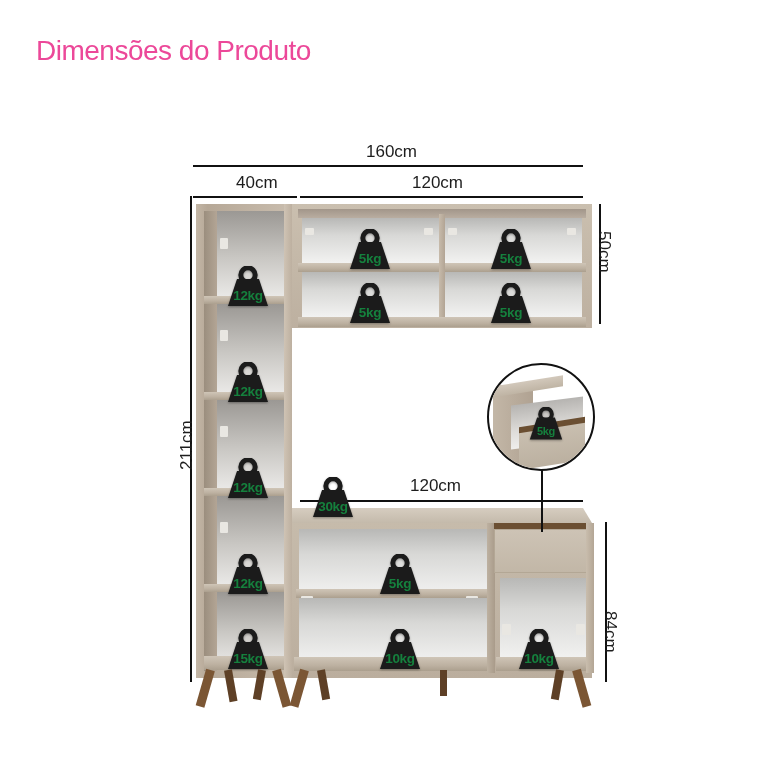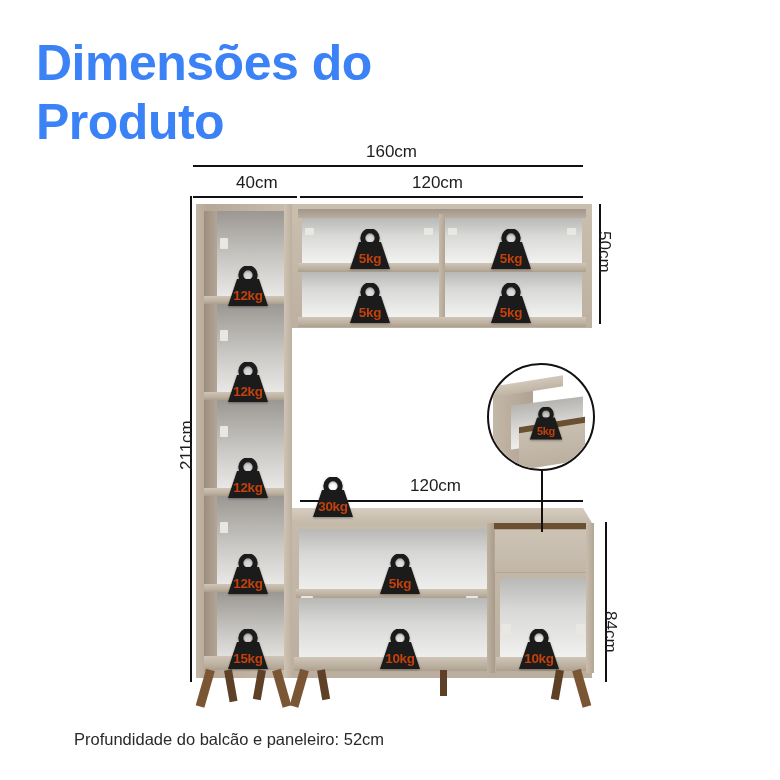--- a/index.html
+++ b/index.html
@@ -9,24 +9,24 @@
     font-family: "Liberation Sans", sans-serif;
     overflow: hidden;
   }
   #root { position: relative; width: 780px; height: 780px; }
 
   
   .title {
     position: absolute;
     left: 36px; top: 34px;
     width: 430px;
-    font-size: 50px;
-    font-weight: bold;
+    font-size: 28px;
+    font-weight: normal;
     line-height: 1.18;
-    color: #3b82f6;
+    color: #ec4899;
     letter-spacing: -0.5px;
   }
 
   
   .dimline-h {
     position: absolute;
     height: 0;
     border-top: 2.2px solid #111;
   }
   .dimline-v {
@@ -101,21 +101,21 @@
     width: 54px; height: 42px;
     transform: translate(-50%, -50%);
     filter: drop-shadow(0 1px 1px rgba(0,0,0,0.35));
   }
   .weight svg { display: block; width: 100%; height: 100%; }
   .weight .wtext {
     position: absolute;
     left: 0; right: 0;
     bottom: 5px;
     text-align: center;
-    color: #c2410c;
+    color: #15803d;
     font-size: 13.5px;
     font-weight: bold;
     font-family: "Liberation Sans", sans-serif;
     letter-spacing: -0.3px;
   }
   .weight.small { width: 44px; height: 34px; }
   .weight.small .wtext { font-size: 11px; bottom: 4px; }
 
   
   .callout {
@@ -402,15 +402,14 @@
 
     <div class="weight small" style="left:57px; top:59px;">
       <svg viewBox="0 0 54 42">
         <circle cx="27" cy="9" r="7.2" fill="none" stroke="#1b1b1b" stroke-width="5"></circle>
         <path d="M16 13 L38 13 L47 40 L7 40 Z" fill="#1b1b1b"></path>
       </svg>
       <div class="wtext">5kg</div>
     </div>
   </div>
 
-  <div class="caption" style="left:74px; top:730px;">Profundidade do balcão e paneleiro: 52cm</div>
 
 </div>
 
 </body></html>

